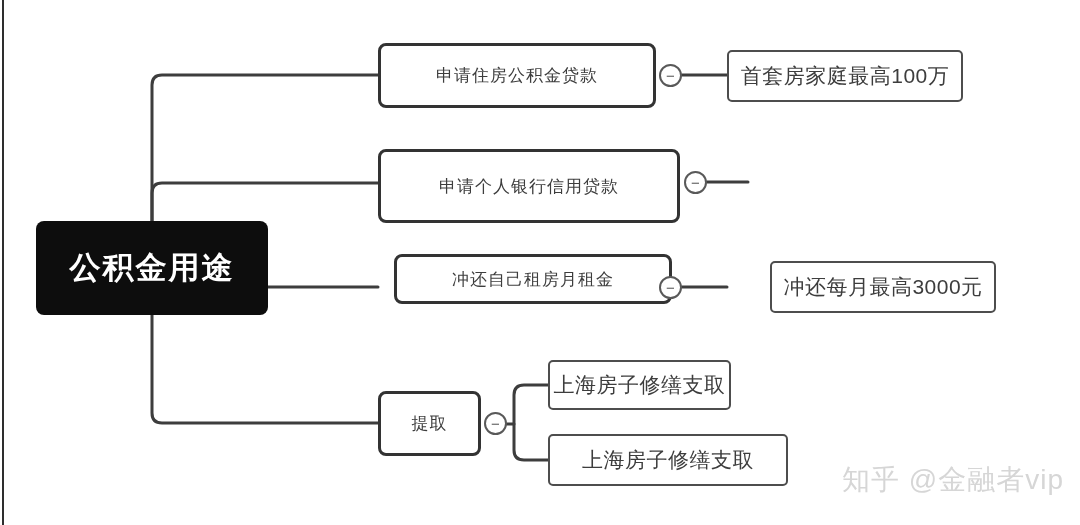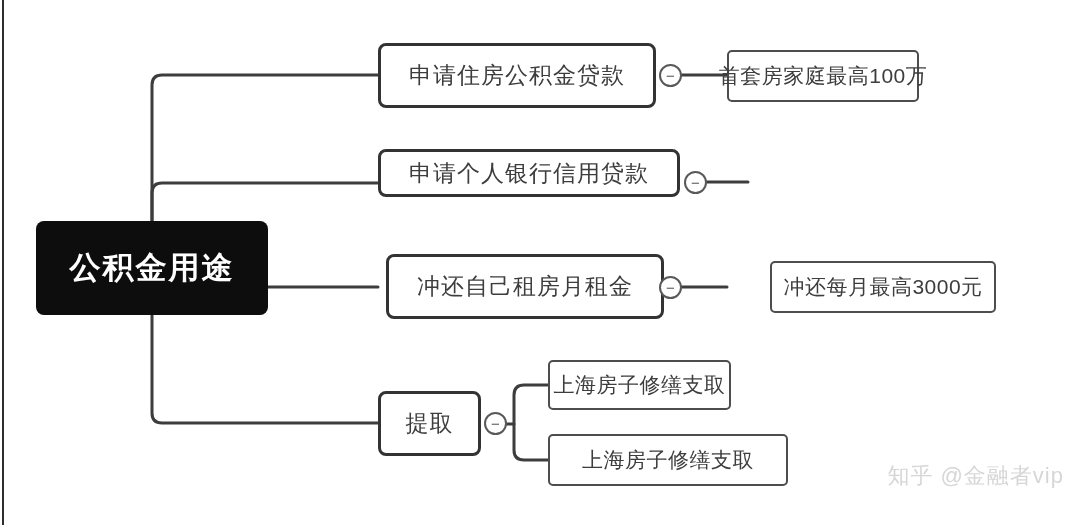--- a/index.html
+++ b/index.html
@@ -47,35 +47,35 @@
     color: #ffffff;
     border-radius: 8px;
     font-size: 31px;
     font-weight: bold;
     letter-spacing: 2px;
   }
 
   .node.branch {
     border: 3.5px solid #333333;
     border-radius: 8px;
-    font-size: 23px;
+    font-size: 17px;
     letter-spacing: 1px;
   }
   .branch-1 { left: 378px; top: 43px;  width: 278px; height: 65px; }
-  .branch-2 { left: 378px; top: 149px; width: 302px; height: 48px; }
-  .branch-3 { left: 386px; top: 254px; width: 278px; height: 65px; }
+  .branch-2 { left: 378px; top: 149px; width: 302px; height: 74px; }
+  .branch-3 { left: 394px; top: 254px; width: 278px; height: 50px; }
   .branch-4 { left: 378px; top: 391px; width: 103px; height: 65px; text-align: right; }
 
   .node.leaf {
     border: 2px solid #4d4d4d;
     border-radius: 5px;
     font-size: 21px;
     letter-spacing: 0.5px;
   }
-  .leaf-1  { left: 727px; top: 50px;  width: 192px; height: 52px; }
+  .leaf-1  { left: 727px; top: 50px;  width: 236px; height: 52px; }
   .leaf-2  { left: 748px; top: 156px; width: 270px; height: 53px; }
   .leaf-3  { left: 770px; top: 261px; width: 226px; height: 52px; }
   .leaf-4a { left: 548px; top: 360px; width: 183px; height: 50px; }
   .leaf-4b { left: 548px; top: 434px; width: 240px; height: 52px; }
 
   .toggle {
     position: absolute;
     width: 23px; height: 23px;
     border: 2px solid #595959;
     border-radius: 50%;
@@ -88,21 +88,21 @@
     z-index: 3;
   }
   .toggle-1 { left: 659px; top: 64px;  }
   .toggle-2 { left: 684px; top: 171px; }
   .toggle-3 { left: 659px; top: 276px; }
   .toggle-4 { left: 484px; top: 412px; }
 
   .watermark {
     position: absolute;
     right: 16px; top: 461px;
-    font-size: 22px;
+    font-size: 28px;
     color: #d6d6d6;
     letter-spacing: 1px;
     text-shadow: 1px 1px 0 #ffffff;
     white-space: nowrap;
   }
 </style>
 </head>
 <body>
 
 <div class="stage">

